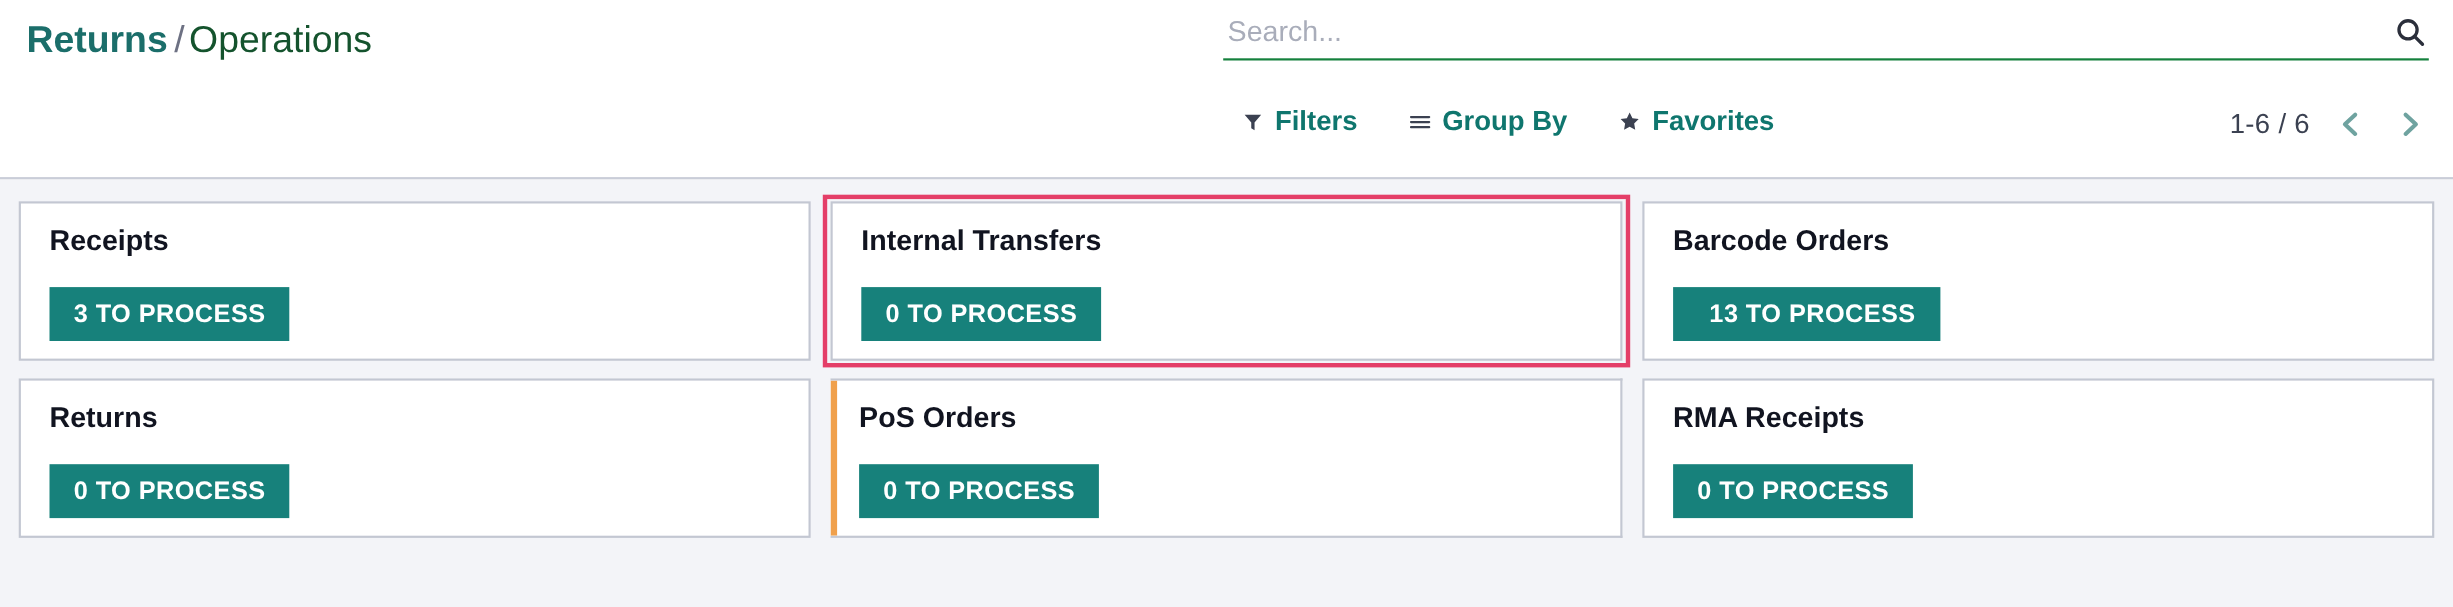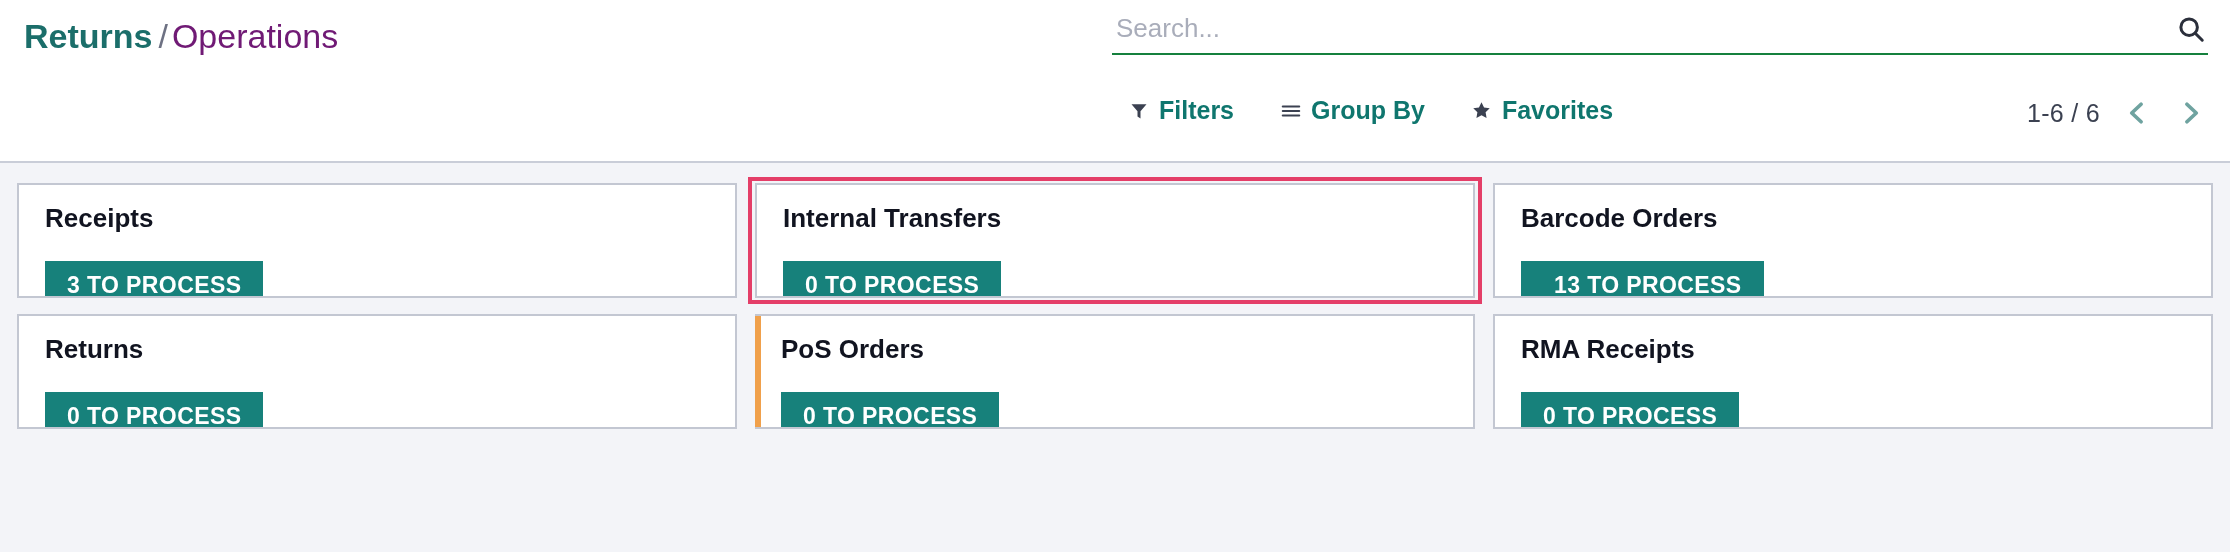--- a/index.html
+++ b/index.html
@@ -54,21 +54,21 @@
   .breadcrumb .bc-root {
     color: #1b6e6a;
     font-weight: 700;
   }
   .breadcrumb .bc-sep {
     color: #6d7183;
     font-weight: 400;
     margin: 0 4px 0 6px;
   }
   .breadcrumb .bc-current {
-    color: #701a75;
+    color: #14532d;
     font-weight: 400;
   }
 
   .searchview {
     position: absolute;
     left: 1112px;
     top: 12px;
     width: 1096px;
     display: flex;
     align-items: center;
@@ -174,21 +174,21 @@
     box-sizing: border-box;
     padding: 8px 9px;
     position: relative;
   }
 
   .kanban-card {
     position: relative;
     background: #ffffff;
     border: 2px solid #c3c7d2;
     box-sizing: border-box;
-    height: 115px;
+    height: 145px;
     padding: 16px 20px 0 20px;
     overflow: hidden;
   }
 
   .kanban-card.has-accent {
     border-left: 0;
   }
   .accent-bar {
     position: absolute;
     left: 0;

